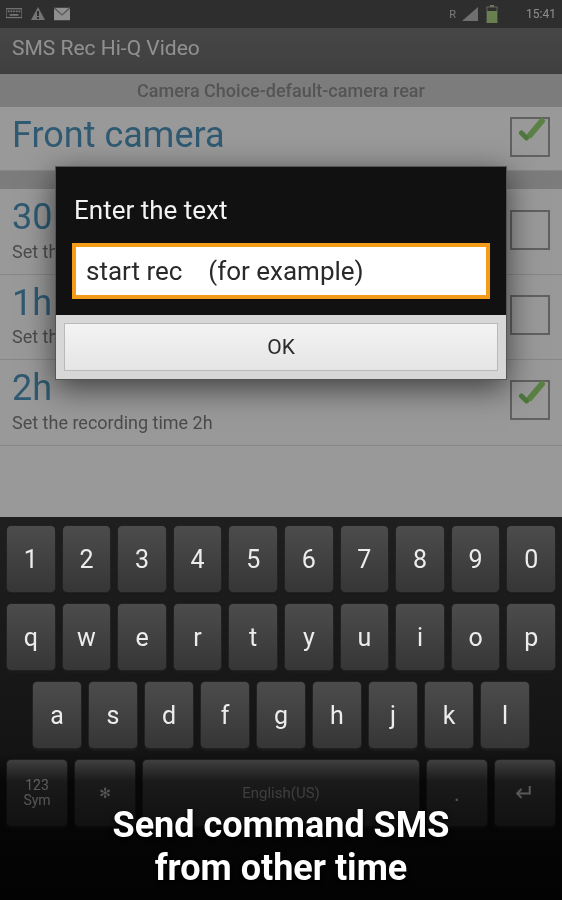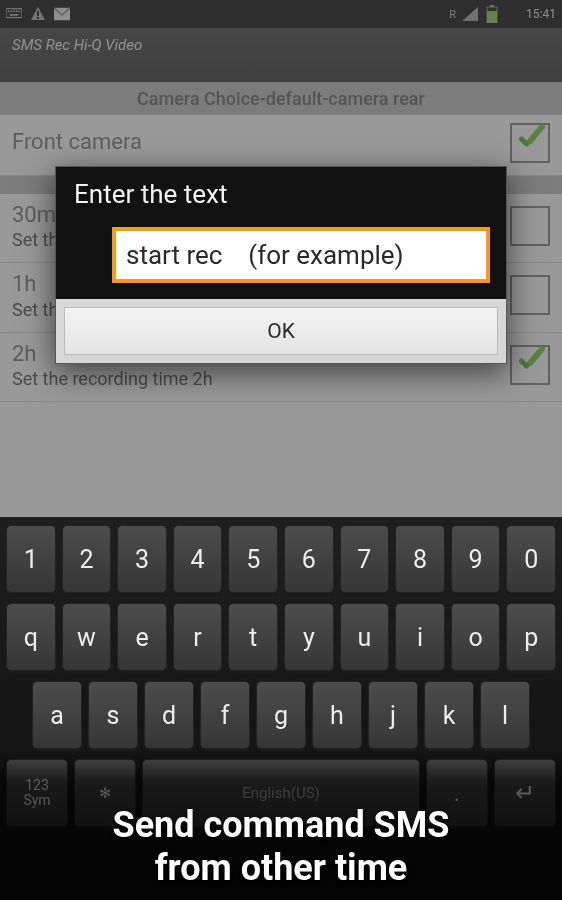--- a/index.html
+++ b/index.html
@@ -6,40 +6,40 @@
 html, body { width: 562px; height: 900px; overflow: hidden; background: #fff; }
 
 
 .status-bar { height: 28px; background: #000; color: #a8a8a8; display: flex; align-items: center; padding: 0 6px; font-size: 13px; }
 .status-left { display: flex; gap: 8px; align-items: center; }
 .status-right { margin-left: auto; display: flex; gap: 6px; align-items: center; }
 .status-icon { width: 16px; height: 16px; display: inline-flex; align-items: center; justify-content: center; }
 .clock { font-size: 12px; color: #e0e0e0; font-weight: 400; margin-left: 20px; }
 
 
-.title-bar { height: 54px; background: linear-gradient(#3b3b3b,#2b2b2b); color: #eaeaea; font-size: 15px; padding: 8px 12px; border-bottom: 1px solid #222; font-style: italic; }
+.title-bar { height: 46px; background: linear-gradient(#3b3b3b,#2b2b2b); color: #eaeaea; font-size: 21px; padding: 8px 12px; border-bottom: 1px solid #222; }
 
 
 .section-header { background: #b9b9b9; padding: 6px 12px; font-size: 18px; color: #5b5b5b; font-weight: 500; text-align: center; }
 
 
 .settings { background: #fff; }
 .setting-item { display: flex; align-items: center; padding: 8px 12px 12px; border-bottom: 1px solid #d4d4d4; }
 .setting-txt { flex: 1; }
-.setting-title { font-size: 22px; color: #737373; font-weight: 400; line-height: 1.15; margin-bottom: 2px; }
+.setting-title { font-size: 36px; color: #0369a1; font-weight: 400; line-height: 1.15; margin-bottom: 2px; }
 .setting-sub { font-size: 18px; color: #474747; }
 .chk { width: 40px; height: 40px; border: 2px solid #7a7a7a; position: relative; flex-shrink: 0; background: #fff; }
 .chk.checked::after { content: ''; position: absolute; left: 6px; top: 14px; width: 12px; height: 5px; background: #4caf1f; transform: rotate(45deg); border-radius: 2px; }
 .chk.checked::before { content: ''; position: absolute; left: 12px; top: 6px; width: 24px; height: 6px; background: #6cc437; transform: rotate(-50deg); border-radius: 2px; }
 
 
 .dim { position: absolute; inset: 0; background: rgba(80,80,80,0.58); }
 .dialog { position: absolute; left: 55px; top: 166px; width: 452px; background: #111; border: 1px solid #555; box-shadow: 0 8px 30px rgba(0,0,0,0.6); }
-.dialog-title { color: #f2f2f2; font-size: 26px; padding: 12px 18px 14px; }
-.dialog-input-wrap { padding: 4px 16px 16px; margin-left: 40px; }
+.dialog-title { color: #f2f2f2; font-size: 26px; padding: 28px 18px 14px; }
+.dialog-input-wrap { padding: 4px 16px 16px; }
 .dialog-input { width: 100%; height: 56px; border: 4px solid #f59b1a; background: #fff; font-size: 26px; padding: 0 10px; color: #2a2a2a; outline: none; }
 .dialog-buttons { display: flex; gap: 8px; background: #d7d7d7; padding: 8px; }
 .dlg-btn { flex: 1; height: 48px; background: linear-gradient(#f3f3f3,#e5e5e5); border: 1px solid #b9b9b9; font-size: 21px; color: #2b2b2b; display: flex; align-items: center; justify-content: center; }
 
 
 .keyboard { position: absolute; left: 0; right: 0; bottom: 0; height: 383px; background: linear-gradient(#1f1f1f,#0d0d0d); padding: 8px 4px 6px; }
 .krow { display: flex; gap: 6px; margin-bottom: 10px; padding: 0 2px; justify-content: center; }
 .key { height: 68px; flex: 1; background: linear-gradient(#4c4c4c,#363636); border: 1px solid #222; border-radius: 5px; color: #ececec; font-size: 25px; display: flex; align-items: center; justify-content: center; box-shadow: 0 2px 0 #1a1a1a; min-width: 0; }
 .krow.r3 .key { flex: 0 0 50px; }
 .krow.r4 .key.small { flex: 0 0 62px; font-size: 14px; }

